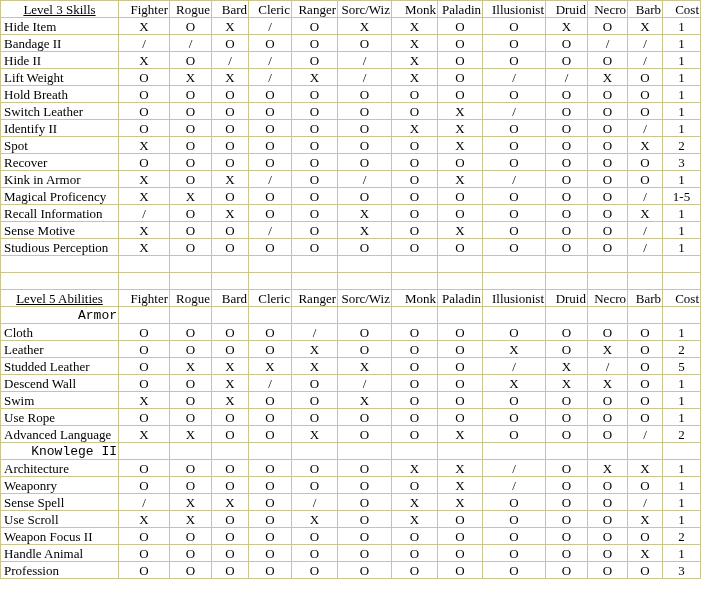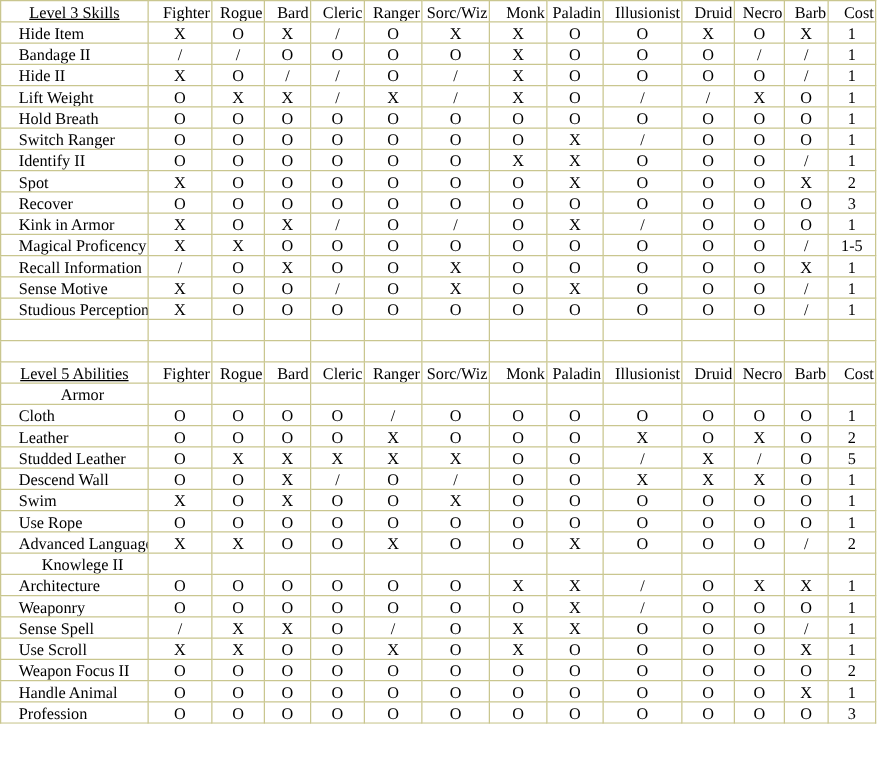--- a/index.html
+++ b/index.html
@@ -16,23 +16,23 @@
     height: 16px;
     font-family: "Liberation Serif", serif;
     font-size: 13px;
     line-height: 15px;
     color: var(--text-color);
     text-align: center;
     padding: 0 1px;
     white-space: nowrap;
     overflow: hidden;
   }
-  td.name { text-align: left; padding-left: 14px; }
+  td.name { text-align: left; padding-left: 3px; }
   td.name.sub { text-align: left; }
-  td.name.category { text-align: center; }
+  td.name.category { text-align: right; font-family: Liberation Mono, monospace; }
   td.title { text-align: center; text-decoration: underline; }
   td.colhead { text-align: right; }
 </style>
 </head>
 <body>
 
 <div id="page">
   <table>
     <colgroup>
       <col style="width:118px">
@@ -141,21 +141,21 @@
           <td class="val">O</td>
           <td class="val">O</td>
           <td class="val">O</td>
           <td class="val">O</td>
           <td class="val">O</td>
           <td class="val">O</td>
           <td class="val">O</td>
           <td class="val">1</td>
         </tr>
         <tr>
-          <td class="name item">Switch Ranger</td>
+          <td class="name item">Switch Leather</td>
           <td class="val">O</td>
           <td class="val">O</td>
           <td class="val">O</td>
           <td class="val">O</td>
           <td class="val">O</td>
           <td class="val">O</td>
           <td class="val">O</td>
           <td class="val">X</td>
           <td class="val">/</td>
           <td class="val">O</td>

